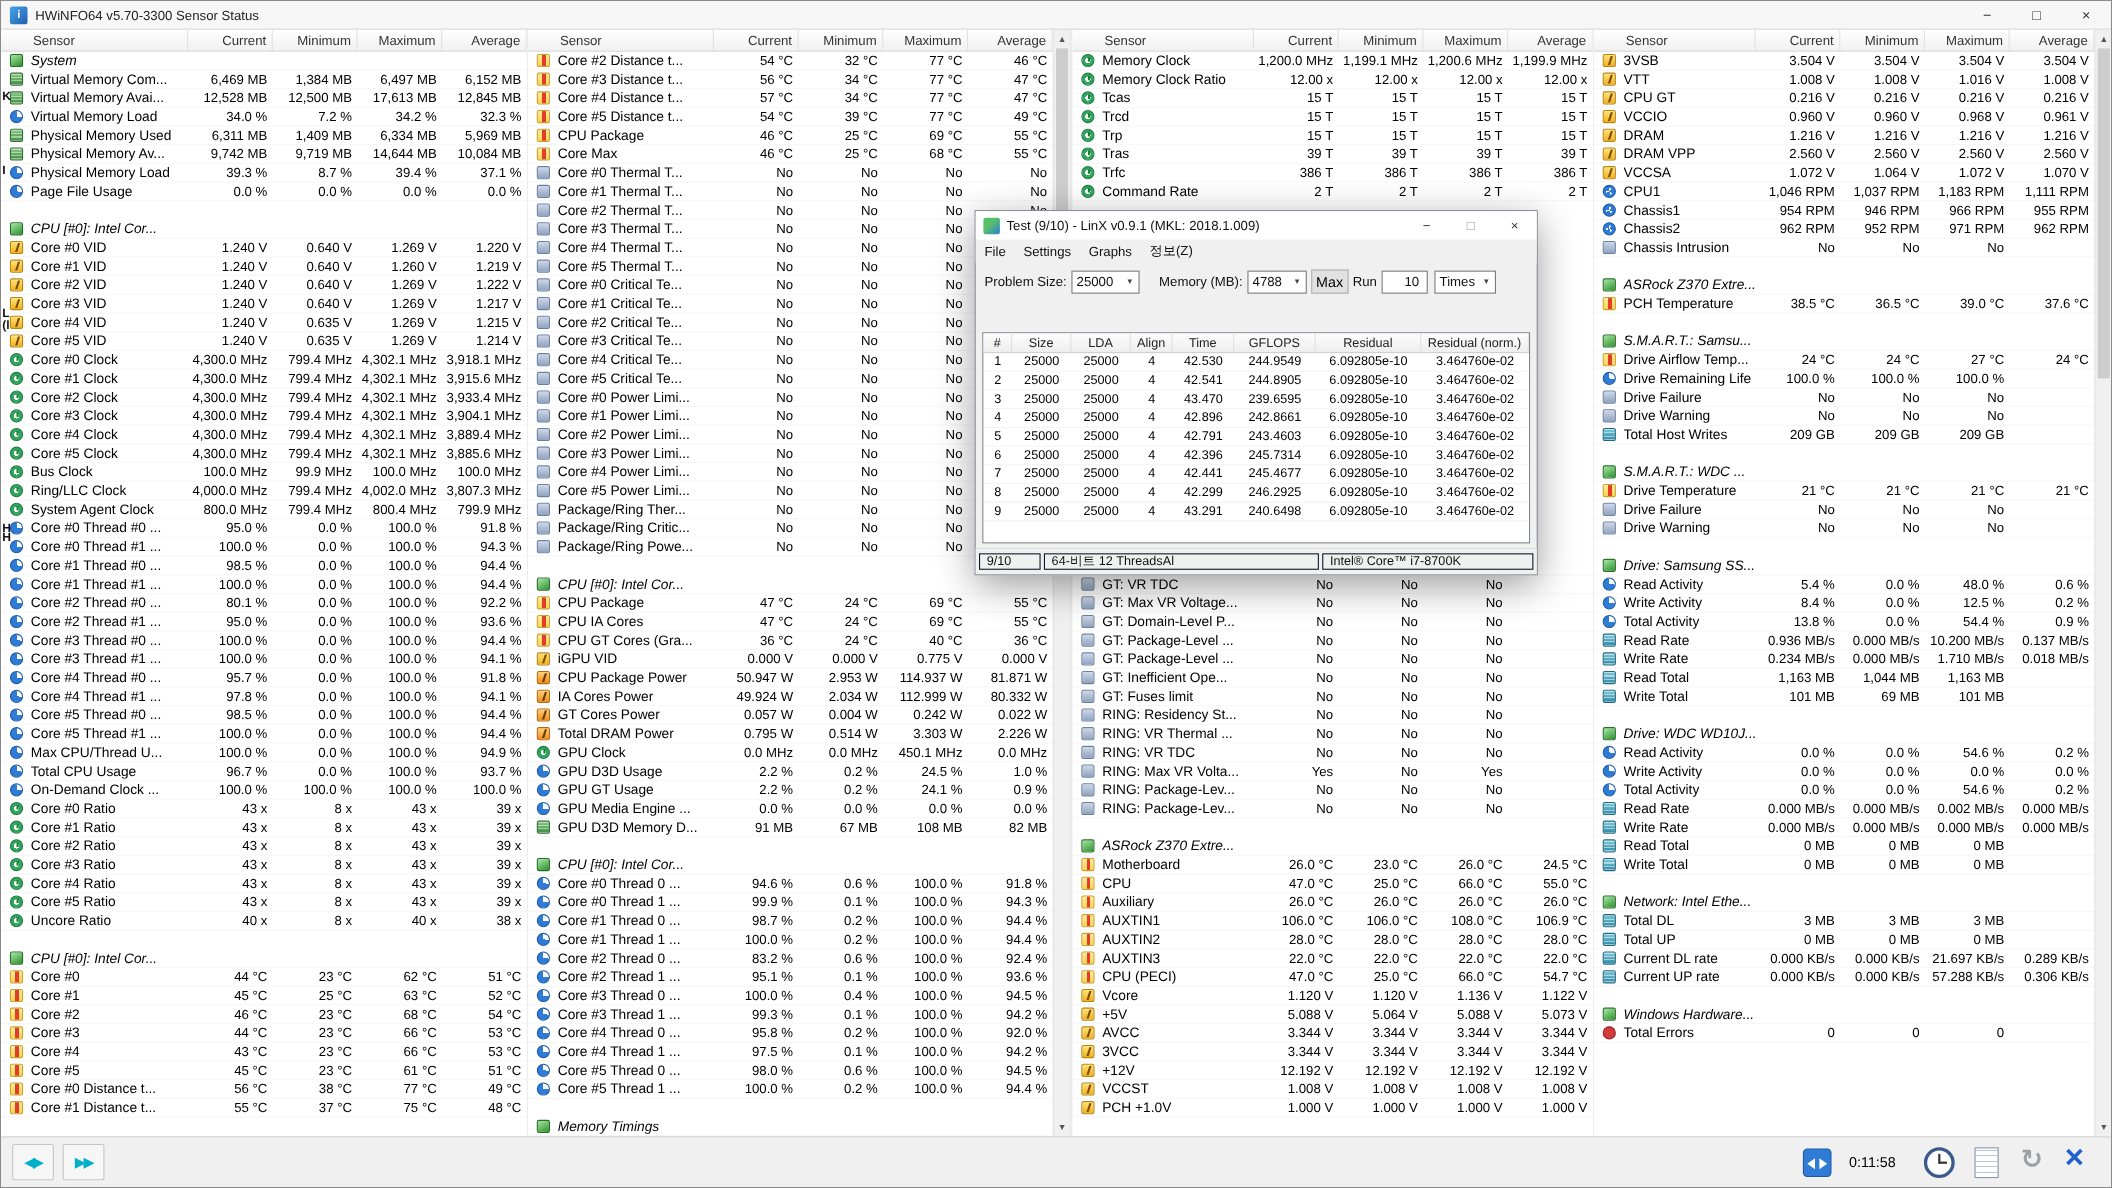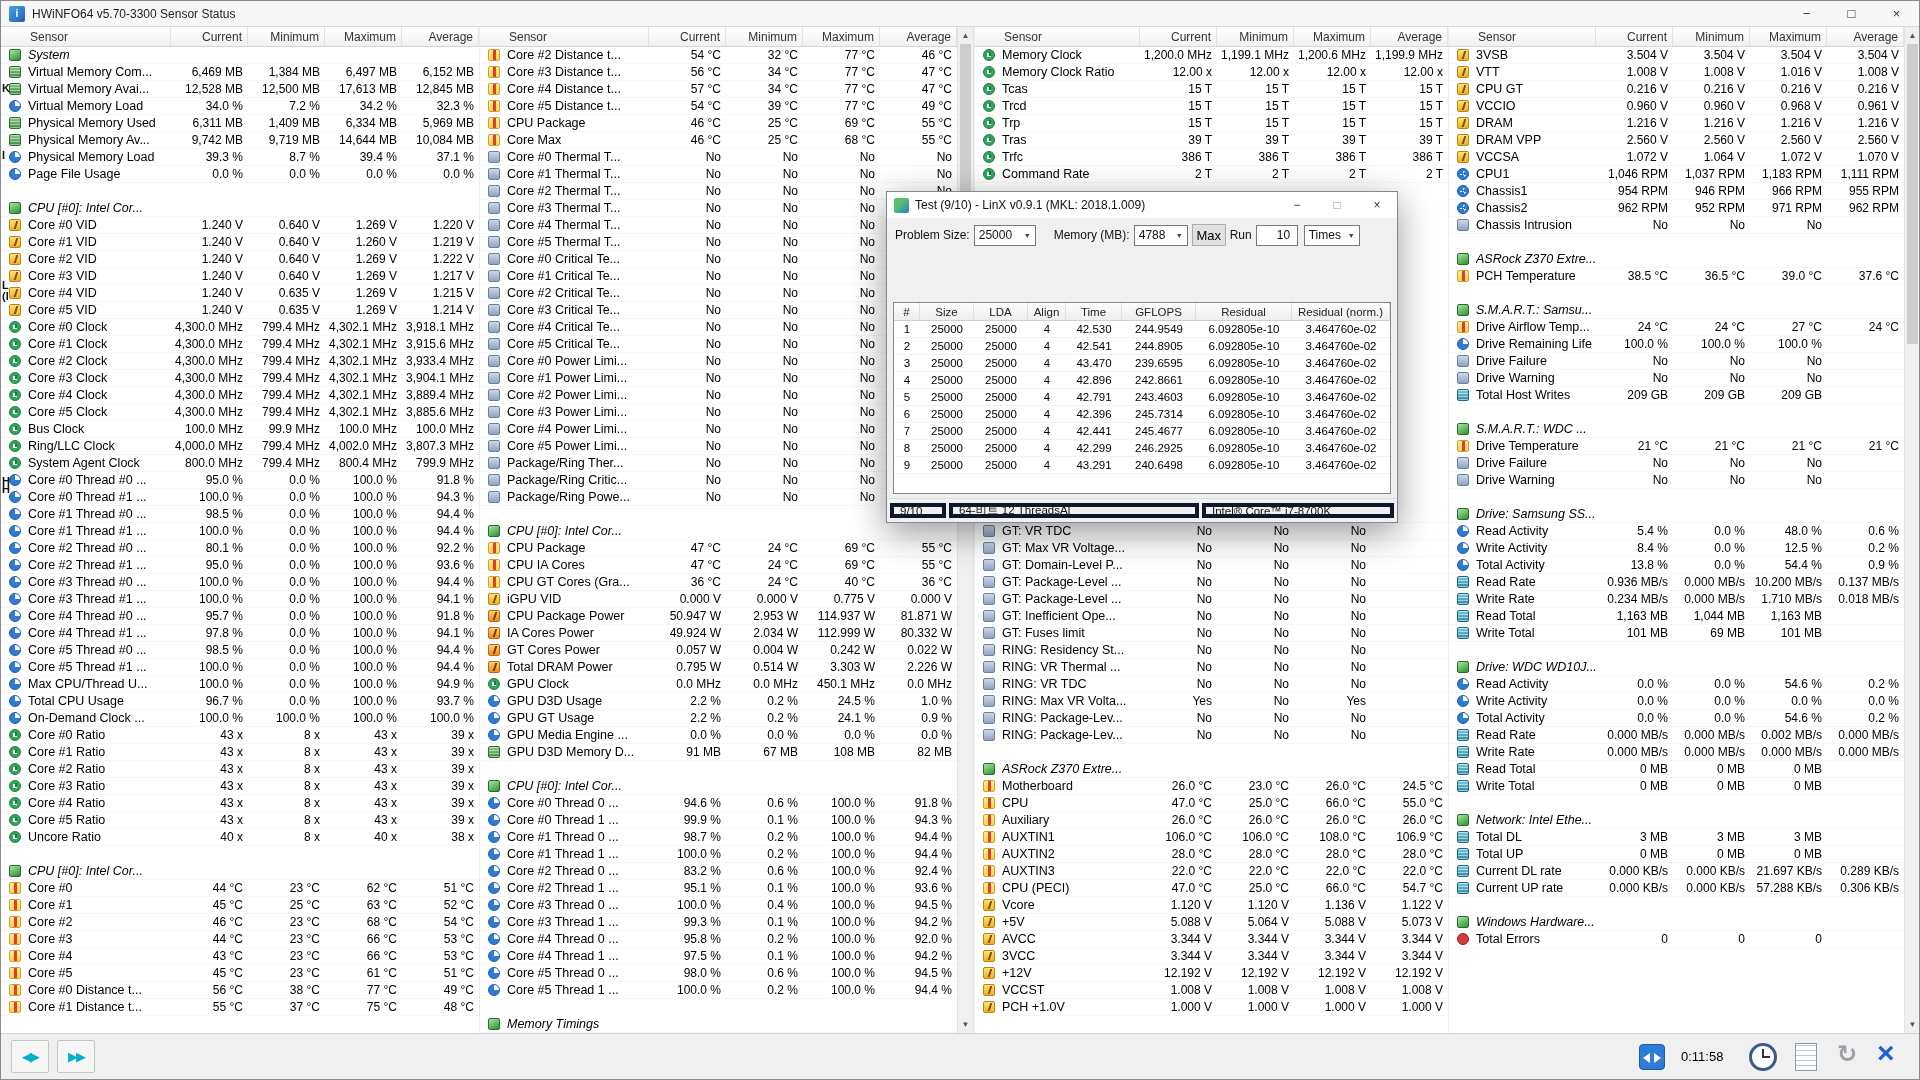--- a/index.html
+++ b/index.html
@@ -102,21 +102,21 @@
   display:flex;align-items:center;justify-content:center;font-size:12px;color:#000}
 .lx-tablewrap{position:absolute;left:6px;right:6px;top:110px;bottom:28px;border:1px solid #828790;background:#fff;overflow:hidden}
 .lx-thead{display:flex;height:18px;background:linear-gradient(#fdfdfd,#eeeeee);border-bottom:1px solid #d0d0d0;
   font-size:11.5px;color:#222}
 .lx-thead .lxc{border-right:1px solid #e0e0e0;height:100%}
 .lxc{display:flex;align-items:center;justify-content:center;white-space:nowrap;overflow:hidden}
 .c1{width:26px}.c2{width:54px}.c3{width:54px}.c4{width:38px}.c5{width:56px}.c6{width:74px}.c7{width:96px}.c8{flex:1}
 .lxrow{display:flex;height:17px;font-size:11.5px;color:#000;border-bottom:1px solid #f3f3f3}
 .lx-status{position:absolute;left:0;right:0;bottom:0;height:24px;background:#f0f0f0;border-top:1px solid #dcdcdc;
   display:flex;align-items:center;padding:2px 3px;gap:3px}
-.sp{height:15px;border:4px solid #0f172a;background:#f0f0f0;font-size:11.5px;display:flex;align-items:center;
+.sp{height:15px;border:1px solid #0f172a;background:#f0f0f0;font-size:11.5px;display:flex;align-items:center;
   padding:0 6px;color:#111;white-space:nowrap;overflow:hidden}
 .sp1{width:56px;flex:none}.sp2{width:250px;flex:none}.sp3{flex:1}
 
 
 .toolbar{position:absolute;left:0;right:0;bottom:0;height:46px;background:#f0f0f0;border-top:1px solid #d2d2d2;z-index:6}
 .tbtn{position:absolute;top:6px;width:38px;height:33px;background:#f6f6f6;border:1px solid #c6c6c6;border-radius:2px;
   display:flex;align-items:center;justify-content:center;color:#00b0c8;font-size:13px;font-weight:bold;letter-spacing:-2px}
 .tb1{left:10px}.tb2{left:56px}
 .layout-ic{position:absolute;left:1638px;top:10px;width:26px;height:26px;border-radius:4px;background:#2e7cd6;border:1px solid #1c5aa8}
 .layout-ic::before{content:"";position:absolute;left:3px;top:8px;border-top:5px solid transparent;border-bottom:5px solid transparent;border-right:7px solid #fff}
@@ -1725,20 +1725,26 @@
   <div class="linx">
     <div class="lx-title">
       <span class="lx-ico"></span>
       <span class="lx-titletext">Test (9/10) - LinX v0.9.1 (MKL: 2018.1.009)</span>
       <span class="winbtns">
         <span class="lx-wb">−</span>
         <span class="lx-wb dim">□</span>
         <span class="lx-wb">×</span>
       </span>
     </div>
+    <div class="lx-menus">
+        <span class="mitem">File</span>
+        <span class="mitem">Settings</span>
+        <span class="mitem">Graphs</span>
+        <span class="mitem">정보(Z)</span>
+      </div>
     <div class="lx-controls">
       <span class="clabel">Problem Size:</span>
       <span class="combo w-ps">
         <span class="cv">25000</span>
         <span class="ca">▼</span>
       </span>
       <span class="clabel gap1">Memory (MB):</span>
       <span class="combo w-mem">
         <span class="cv">4788</span>
         <span class="ca">▼</span>

